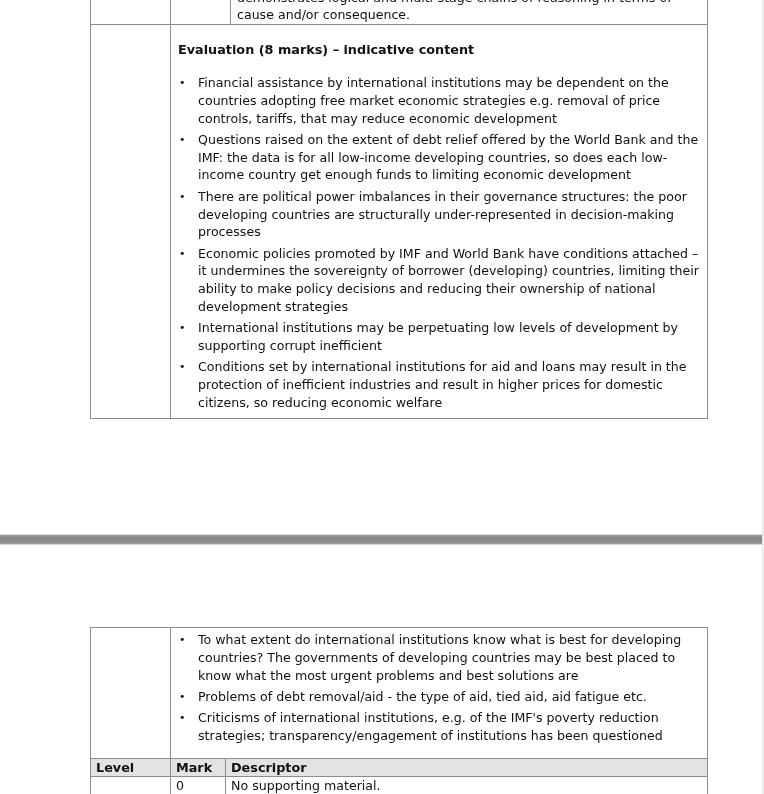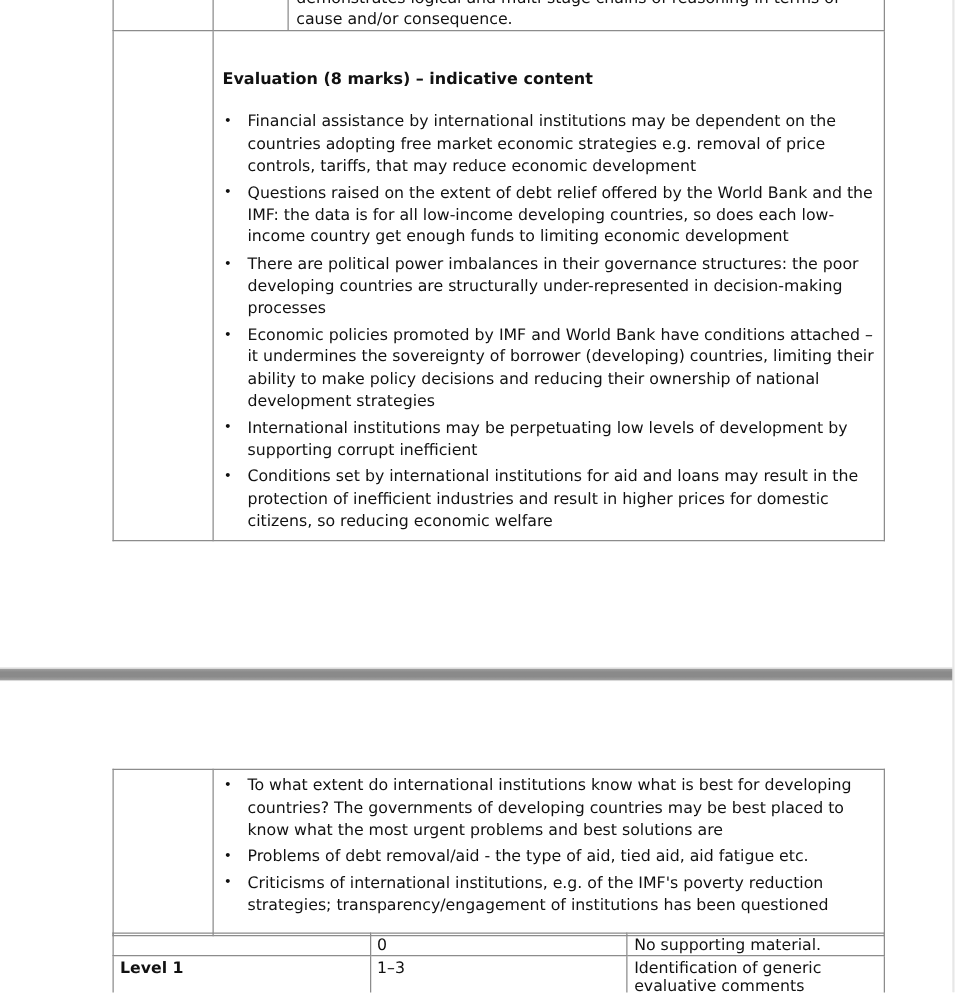--- a/index.html
+++ b/index.html
@@ -1,33 +1,33 @@
 <!DOCTYPE html>
 <html><head>
   <meta charset="utf-8">
   <style>
     * { box-sizing: border-box; margin: 0; padding: 0; }
     html, body { width: 764px; height: 794px; overflow: hidden; background: #ffffff; }
     body { position: relative; font-family: "DejaVu Sans", sans-serif; color: #111; font-size: 12.6px; }
     .page { position: absolute; left: 0; width: 762px; background: #fff; }
     .page1 { top: 0; height: 515px; }
-    .page2 { top: 545px; height: 201px; padding-left: 40px; }
+    .page2 { top: 557px; height: 201px; padding-left: 40px; }
     .gap { position: absolute; left: 0; top: 534px; width: 764px; height: 11px;
            background: linear-gradient(#a0a0a0, #8a8a8a 30%, #8a8a8a 70%, #a0a0a0); border-top: 1px solid #d8d8d8; border-bottom: 1px solid #d8d8d8; }
     .vscroll-edge { position: absolute; right: 0; top: 0; width: 2px; height: 794px; background: #f2f2f2; border-left: 1px solid #e4e4e4; }
 
     table { border-collapse: collapse; position: absolute; left: 90px; width: 618px; table-layout: fixed; }
     td, th { border: 1px solid #8c8c8c; vertical-align: top; }
     .col1 { width: 80px; }
 
     
     .t1 { top: -12px; }
     .t1 .prev-inner { border-left: 1px solid #8c8c8c; margin-left: 59px; padding: 0 0 2px 6px; line-height: 18px; height: 35px; }
     .prev-inner .clip { display:block; height: 17px; overflow: hidden; }
-    .eval-cell { padding: 31px 8px 3px 7px; }
+    .eval-cell { padding: 17px 8px 3px 7px; }
     .eval-title { font-weight: bold; font-size: 12.8px; margin-bottom: 17px; }
     ul.bullets { list-style: none; }
     ul.bullets li { position: relative; padding-left: 20px; line-height: 17.8px; margin-bottom: 3.5px; }
     ul.bullets li::before { content: "\2022"; position: absolute; left: 1px; top: 0; font-size: 11px; }
 
     
     .t2 { top: 70px; }
     .t2 .cont-cell { padding: 3px 8px 3px 7px; height: 133px; }
     .t3 { top: 201px; }
     .t3 th { background: #e3e3e3; text-align: left; font-weight: bold; padding: 1px 5px; line-height: 15px; font-size: 12.8px; }
@@ -82,20 +82,25 @@
           <li>Problems of debt removal/aid - the type of aid, tied aid, aid fatigue etc.</li>
           <li>Criticisms of international institutions, e.g. of the IMF's poverty reduction strategies; transparency/engagement of institutions has been questioned</li>
         </ul>
       </td>
     </tr>
   </tbody>
     </table>
 
   <table class="t3">
     <tbody>
+        <tr>
+      <th class="c1">Level</th>
+      <th class="c2">Mark</th>
+      <th>Descriptor</th>
+    </tr>
     <tr>
       <td class="lvl"></td>
       <td>0</td>
       <td>No supporting material.</td>
     </tr>
     <tr>
       <td class="lvl">Level 1</td>
       <td>1–3</td>
       <td>Identification of generic evaluative comments</td>
     </tr>

